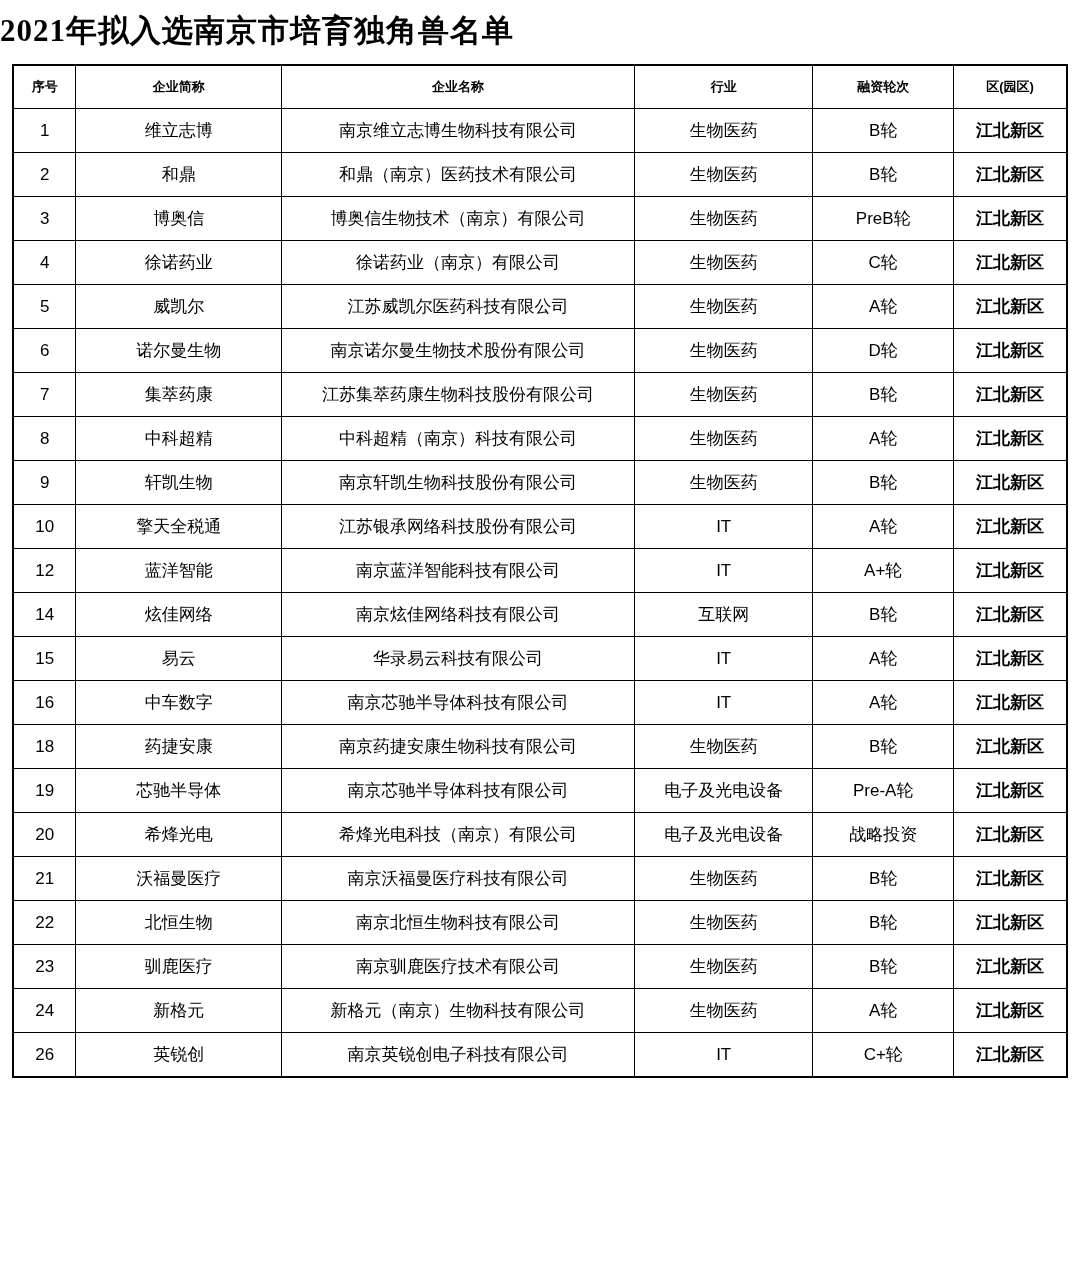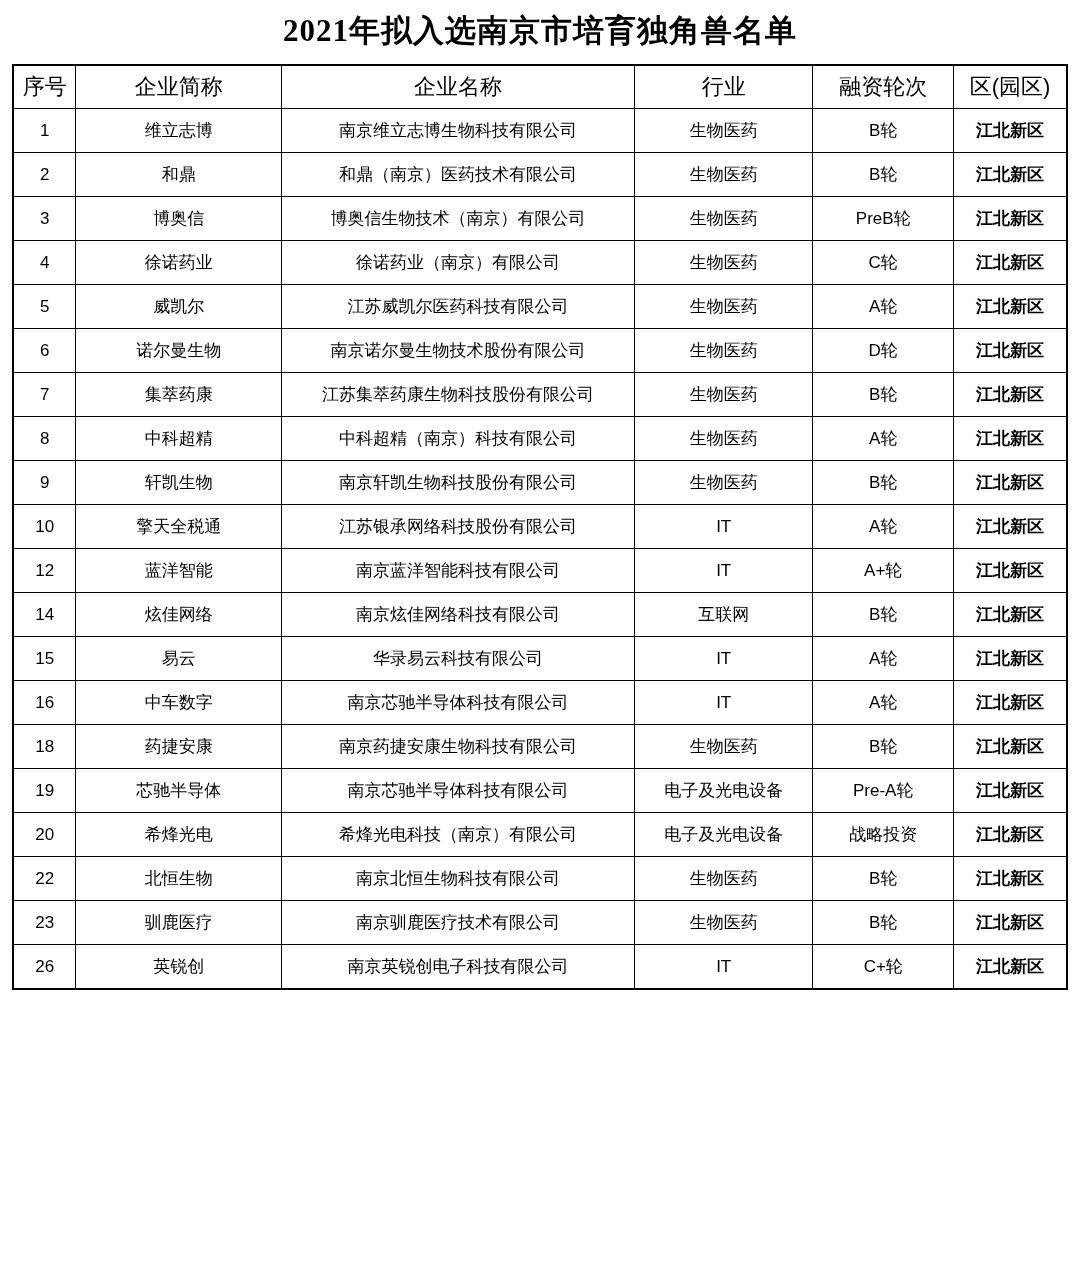--- a/index.html
+++ b/index.html
@@ -11,21 +11,20 @@
     width: 1080px;
     font-family: "Liberation Sans", "DejaVu Sans", sans-serif;
     color: #000000;
   }
   .page {
     width: 1080px;
     box-sizing: border-box;
     padding: 0;
   }
   .doc-title {
-    text-align: center;
     font-family: "Liberation Serif", "DejaVu Serif", serif;
     font-size: 31px;
     font-weight: bold;
     letter-spacing: 1px;
     padding: 10px 0 12px 0;
     margin: 0;
     color: #000;
   }
   table.unicorn-table {
     border-collapse: collapse;
@@ -46,22 +45,22 @@
     border: 1.5px solid #000;
     text-align: center;
     vertical-align: middle;
     height: 43px;
     font-size: 17px;
     padding: 0 2px;
     white-space: nowrap;
     overflow: hidden;
   }
   table.unicorn-table th {
-    font-weight: normal;
-    font-size: 22px;
+    font-weight: bold;
+    font-size: 13px;
     height: 42px;
   }
   td.col-index {
     font-size: 17px;
   }
   td.col-short, td.col-full {
     font-weight: normal;
   }
   td.col-industry, td.col-round, td.col-district {
     font-weight: normal;
@@ -228,36 +227,52 @@
         </tr>
         <tr>
           <td class="col-index">20</td>
           <td class="col-short">希烽光电</td>
           <td class="col-full">希烽光电科技（南京）有限公司</td>
           <td class="col-industry">电子及光电设备</td>
           <td class="col-round">战略投资</td>
           <td class="col-district">江北新区</td>
         </tr>
         <tr>
+          <td class="col-index">21</td>
+          <td class="col-short">沃福曼医疗</td>
+          <td class="col-full">南京沃福曼医疗科技有限公司</td>
+          <td class="col-industry">生物医药</td>
+          <td class="col-round">B轮</td>
+          <td class="col-district">江北新区</td>
+        </tr>
+        <tr>
           <td class="col-index">22</td>
           <td class="col-short">北恒生物</td>
           <td class="col-full">南京北恒生物科技有限公司</td>
           <td class="col-industry">生物医药</td>
           <td class="col-round">B轮</td>
           <td class="col-district">江北新区</td>
         </tr>
         <tr>
           <td class="col-index">23</td>
           <td class="col-short">驯鹿医疗</td>
           <td class="col-full">南京驯鹿医疗技术有限公司</td>
           <td class="col-industry">生物医药</td>
           <td class="col-round">B轮</td>
           <td class="col-district">江北新区</td>
         </tr>
         <tr>
+          <td class="col-index">24</td>
+          <td class="col-short">新格元</td>
+          <td class="col-full">新格元（南京）生物科技有限公司</td>
+          <td class="col-industry">生物医药</td>
+          <td class="col-round">A轮</td>
+          <td class="col-district">江北新区</td>
+        </tr>
+        <tr>
           <td class="col-index">26</td>
           <td class="col-short">英锐创</td>
           <td class="col-full">南京英锐创电子科技有限公司</td>
           <td class="col-industry">IT</td>
           <td class="col-round">C+轮</td>
           <td class="col-district">江北新区</td>
         </tr>
       </tbody>
   </table>
 

